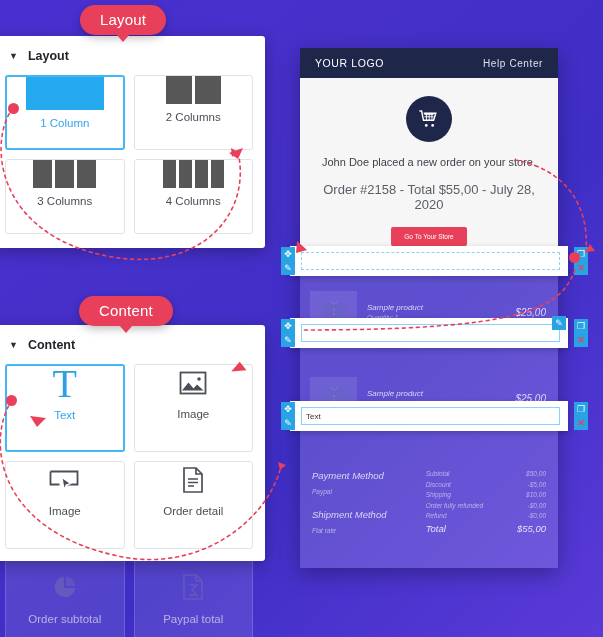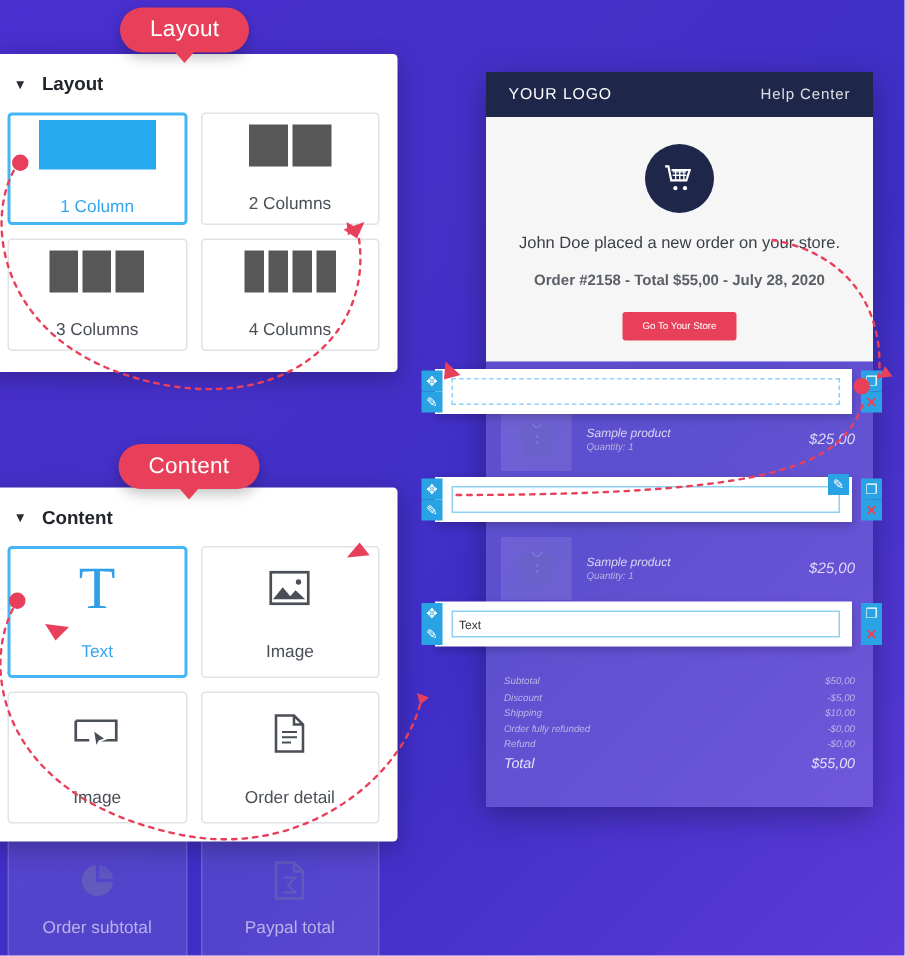--- a/index.html
+++ b/index.html
@@ -56,22 +56,22 @@
   .caret { font-size: 9px; color: #2a2e35; line-height: 1; }
 
   .grid { display: grid; grid-template-columns: 1fr 1fr; gap: 9px; }
 
   .tile {
     background: #fff;
     border: 1px solid #dfe2e6;
     border-radius: 3px;
     height: 75px;
     display: flex; flex-direction: column;
-    align-items: center; justify-content: center;
-    gap: 20px;
+    align-items: center; justify-content: flex-start;
+    gap: 8px;
     font-size: 11.5px; color: #4a4f57;
   }
   #panel-content .tile { height: 88px; }
   .tile.sel { border: 2px solid #45b6f5; }
   .tile.sel .tile-label { color: #33a5ee; }
   .tile-label { line-height: 1; }
 
   
   .lg { display: flex; gap: 3px; }
   .lg i { display: block; background: #575757; height: 28px; }
@@ -97,40 +97,40 @@
   #dim-row {
     position: absolute;
     left: -7px; top: 553px; width: 272px;
     padding: 0 12px;
     z-index: 18;
   }
 
   
   #email {
     position: absolute;
-    left: 324px; top: 48px;
+    left: 300px; top: 48px;
     width: 258px;
     z-index: 10;
     box-shadow: 0 6px 20px rgba(0,0,0,.30);
   }
   .mail-topbar {
     background: #1e2749; color: #fff;
     display: flex; align-items: center; justify-content: space-between;
     padding: 9px 15px;
     font-size: 10.5px; letter-spacing: .6px;
   }
   .mail-help { font-size: 10px; opacity: .85; }
   .mail-body { background: #f6f6f6; padding: 16px 18px 14px; text-align: center; }
   .cart-circle {
     width: 46px; height: 46px; border-radius: 50%;
     background: #1e2749; margin: 2px auto 14px;
     display: flex; align-items: center; justify-content: center;
   }
   .mail-h1 { font-size: 11px; color: #3b3f47; margin-bottom: 14px; }
-  .mail-sub { font-size: 10px; color: #5a5f67; margin-bottom: 13px; font-weight: bold; }
+  .mail-sub { font-size: 13px; color: #5a5f67; margin-bottom: 13px; }
   .mail-cta {
     display: inline-block; background: #e8405a; color: #fff;
     font-size: 6.5px; padding: 6px 13px; border-radius: 2px;
   }
 
   
   .mail-fade { background: rgba(255,255,255,.16); padding: 0; font-style: italic; }
   .prod-row {
     display: flex; align-items: center; gap: 10px;
     padding: 9px 12px 9px 10px;
@@ -259,20 +259,26 @@
         <div class="prod-mid">
           <div class="prod-name">Sample product</div>
           <div class="prod-qty">Quantity: 1</div>
         </div>
         <div class="prod-price">$25,00</div>
       </div>
 
       <div style="height:26px"></div>
 
       <div class="summary">
+        <div class="sum-left">
+          <h4>Payment Method</h4>
+          <p>Paypal</p>
+          <h4>Shipment Method</h4>
+          <p>Flat rate</p>
+        </div>
         <div class="sum-right">
           <div class="sum-line">
             <span>Subtotal</span>
             <span>$50,00</span>
           </div>
           <div class="sum-line">
             <span>Discount</span>
             <span>-$5,00</span>
           </div>
           <div class="sum-line">

